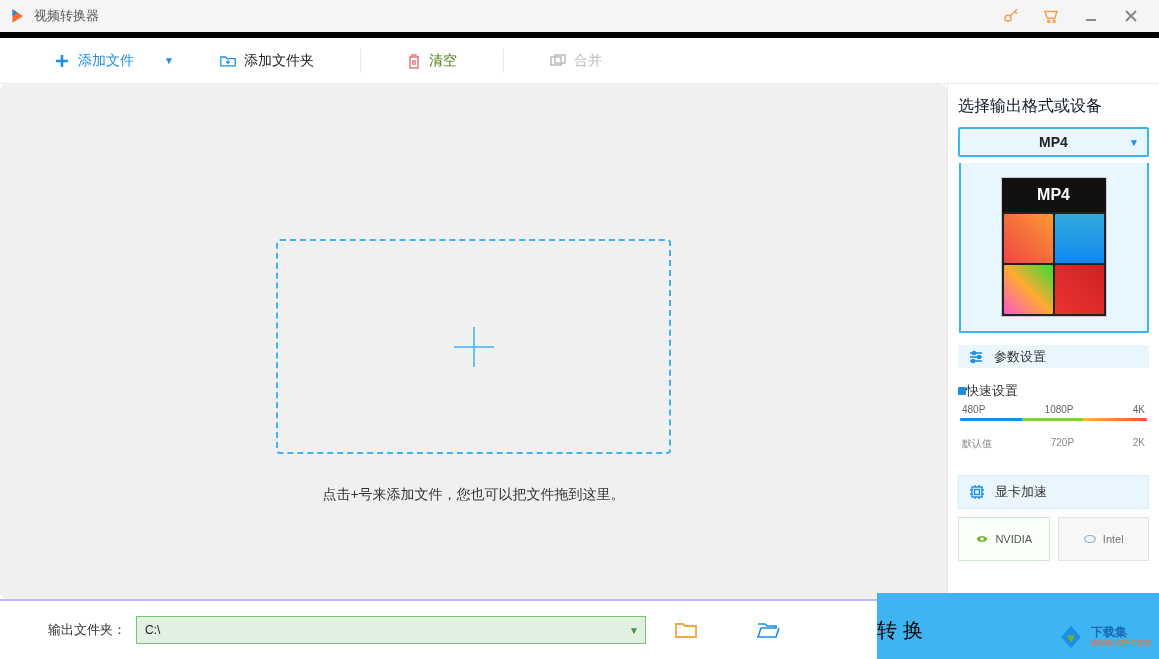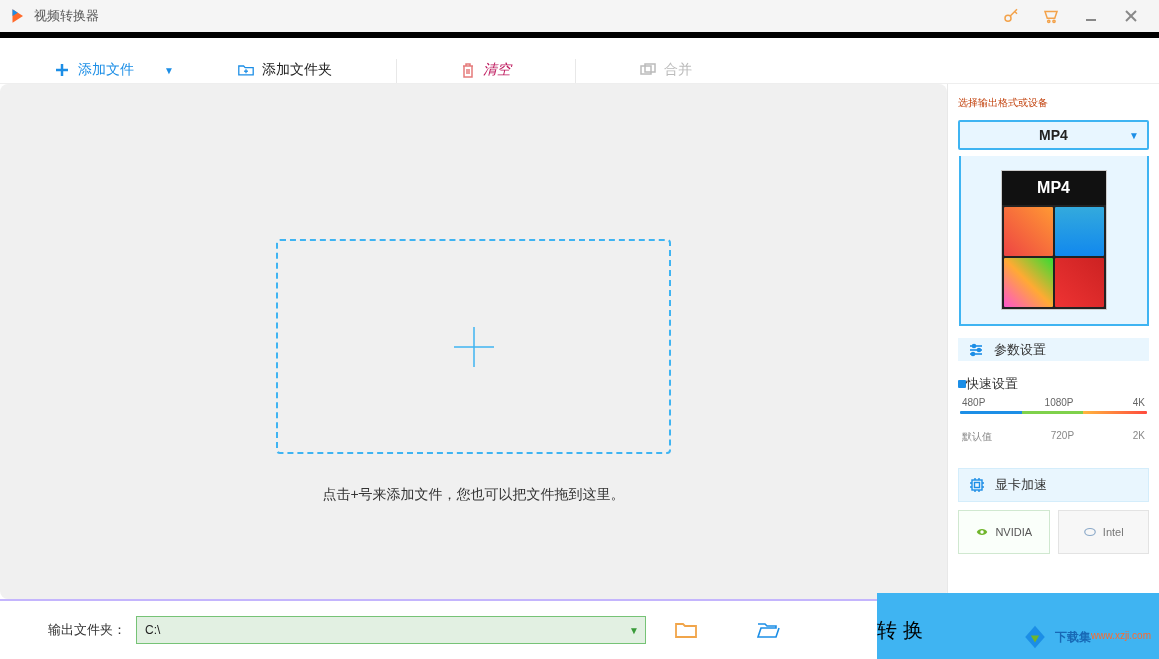--- a/index.html
+++ b/index.html
@@ -6,39 +6,39 @@
 body { width: 1159px; height: 659px; overflow: hidden; background: #fff; }
 
 
 .titlebar { height: 38px; background: #f5f5f5; display: flex; align-items: center; padding: 0 8px; border-bottom: 6px solid #000000; }
 .logo { width: 18px; height: 18px; margin-right: 8px; }
 .title { font-size: 13px; color: #555; }
 .titlebar-spacer { flex: 1; }
 .titlebtn { width: 40px; height: 38px; display: flex; align-items: center; justify-content: center; cursor: pointer; }
 
 
-.toolbar { height: 46px; background: #fff; display: flex; align-items: flex-end; padding: 0 16px 0 48px; gap: 58px; border-bottom: 1px solid #eee; }
+.toolbar { height: 46px; background: #fff; display: flex; align-items: center; padding: 0 16px 0 48px; gap: 40px; border-bottom: 1px solid #eee; }
 .tbtn { display: flex; align-items: center; gap: 8px; font-size: 14px; cursor: pointer; padding: 4px 6px; }
 .tbtn .txt { color: #222; }
 .tbtn.add .txt { color: #1c8ee6; font-weight: 500; }
-.tbtn.clear .txt { color: #be185d; font-style: italic; }
+.tbtn.clear .txt { color: #4d7c0f; }
 .tbtn.merge .txt { color: #bbb; }
 .addfile-wrap{display:flex;align-items:center;gap:24px;}
 .caret { color:#1c8ee6; font-size:10px; }
 .sep{width:1px;height:24px;background:#e8e8e8;}
 
 
 .main { display: flex; height: 515px; }
 .center { flex: 1; background: #f0f0f0; display:flex; flex-direction:column; align-items:center; justify-content:center; padding-top: 60px; border-radius: 8px; }
 .dropzone { width: 395px; height: 215px; border: 2px dashed #3fb4f2; border-radius: 4px; display:flex; align-items:center; justify-content:center; cursor:pointer; }
 .drophint { margin-top: 32px; font-size: 14px; color: #333; }
 
 
 .right { width: 212px; background: #fff; border-left:1px solid #e8e8e8; padding: 12px 10px 0 10px; overflow:hidden;}
-.rlabel { font-size: 10px; color: #c2410c; margin-bottom: 10px; }
+.rlabel { font-size: 16px; color: #0f172a; margin-bottom: 10px; }
 .format-sel { height: 30px; border:2px solid #3fb4f2; border-radius:2px; background:#e8f6ff; display:flex; align-items:center; justify-content:center; position:relative; cursor:pointer; margin-bottom:6px;}
 .format-sel .caret2{ position:absolute; right:8px; color:#1c8ee6; font-size:10px;}
 .format-name{ font-size:14px; font-weight:bold; color:#222;}
 .thumb{ width:190px; height:170px; border:2px solid #3fb4f2; background:#e8f6ff; border-top:none; display:flex;align-items:center;justify-content:center; margin:0 auto 12px;}
 .thumb-inner{ width:106px; height:140px; background:#fff; border:1px solid #ccc; display:flex; flex-direction:column; }
 .thumb-head{height:34px;background:#111;color:#fff;display:flex;align-items:center;justify-content:center;font-weight:bold;font-size:16px;}
 .thumb-body{flex:1; display:grid; grid-template-columns:1fr 1fr; grid-template-rows:1fr 1fr; gap:2px; padding:2px; background:#222;}
 .thumb-body>div{border-radius:1px;}
 .tb1{background:linear-gradient(45deg,#e44,#f93);} .tb2{background:linear-gradient(180deg,#3ad,#18e);} .tb3{background:linear-gradient(45deg,#f5c,#fa3,#3d3);} .tb4{background:linear-gradient(45deg,#e33,#c22);}
 
@@ -65,21 +65,21 @@
 .out-select{width:510px;height:28px;border:1px solid #76c376;background:#e2f0e2;display:flex;align-items:center;padding:0 8px;cursor:pointer;position:relative;}
 .out-select .caret3{position:absolute;right:6px;color:#3a9b3a;font-size:10px;}
 .out-path{font-size:12px;color:#222;}
 .iconbtn{width:32px;height:28px;display:flex;align-items:center;justify-content:center;margin-left:24px;cursor:pointer;}
 .bottom-spacer{flex:1;}
 .convert-btn{width:282px;height:75px;background:#3fb4f2;display:flex;align-items:center;justify-content:flex-start;color:#000000;font-size:20px;letter-spacing:6px;cursor:pointer;position:relative;}
 
 
 .watermark{position:absolute; right:8px; bottom:8px; display:flex; align-items:center; gap:6px; pointer-events:none;}
 .watermark .badge{width:28px;height:28px;}
-.watermark .wmtxt{display:flex;flex-direction:row;line-height:1;}
+.watermark .wmtxt{display:flex;flex-direction:column;line-height:1;}
 .watermark .top{font-size:12px;color:#1869b6;font-weight:bold;}
 .watermark .bot{font-size:10px;color:#ff6a2b;}
 </style>
 </head>
 <body>
 
 <div class="titlebar">
   <span class="logo">
     <svg viewBox="0 0 24 24">
         <path d="M6 3 L20 12 L6 21 Z" fill="#ff6a2b"></path>

